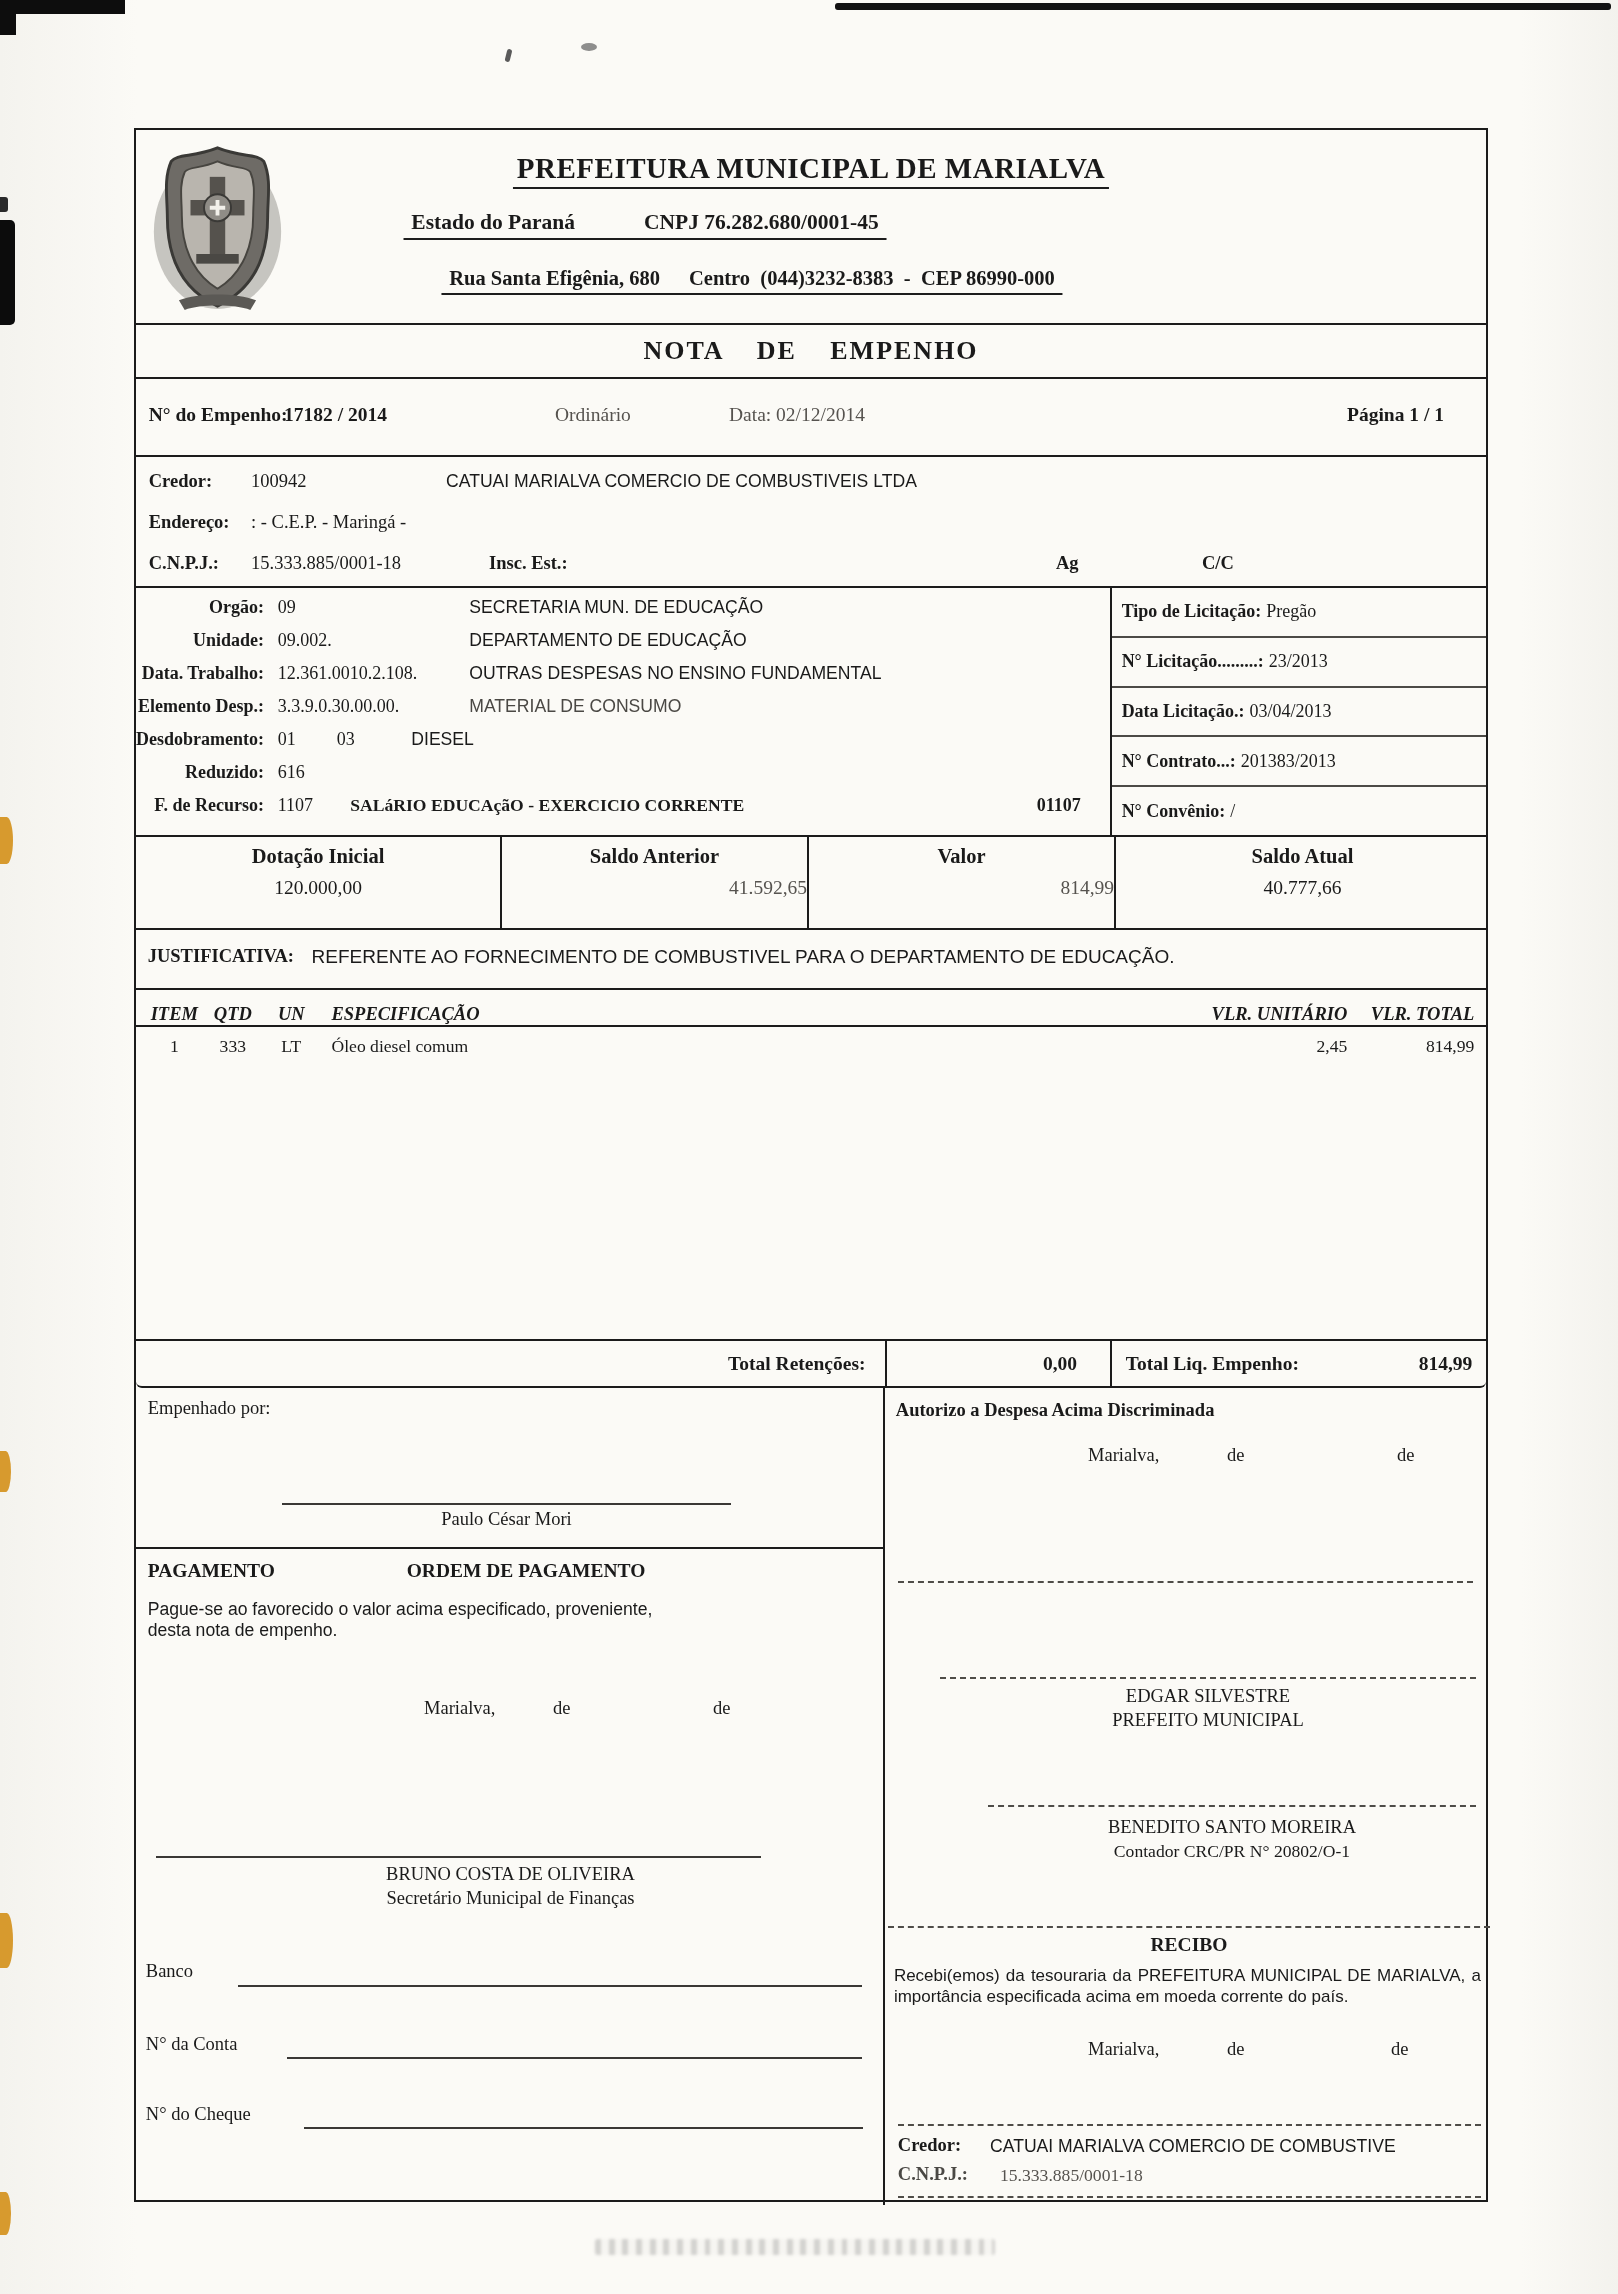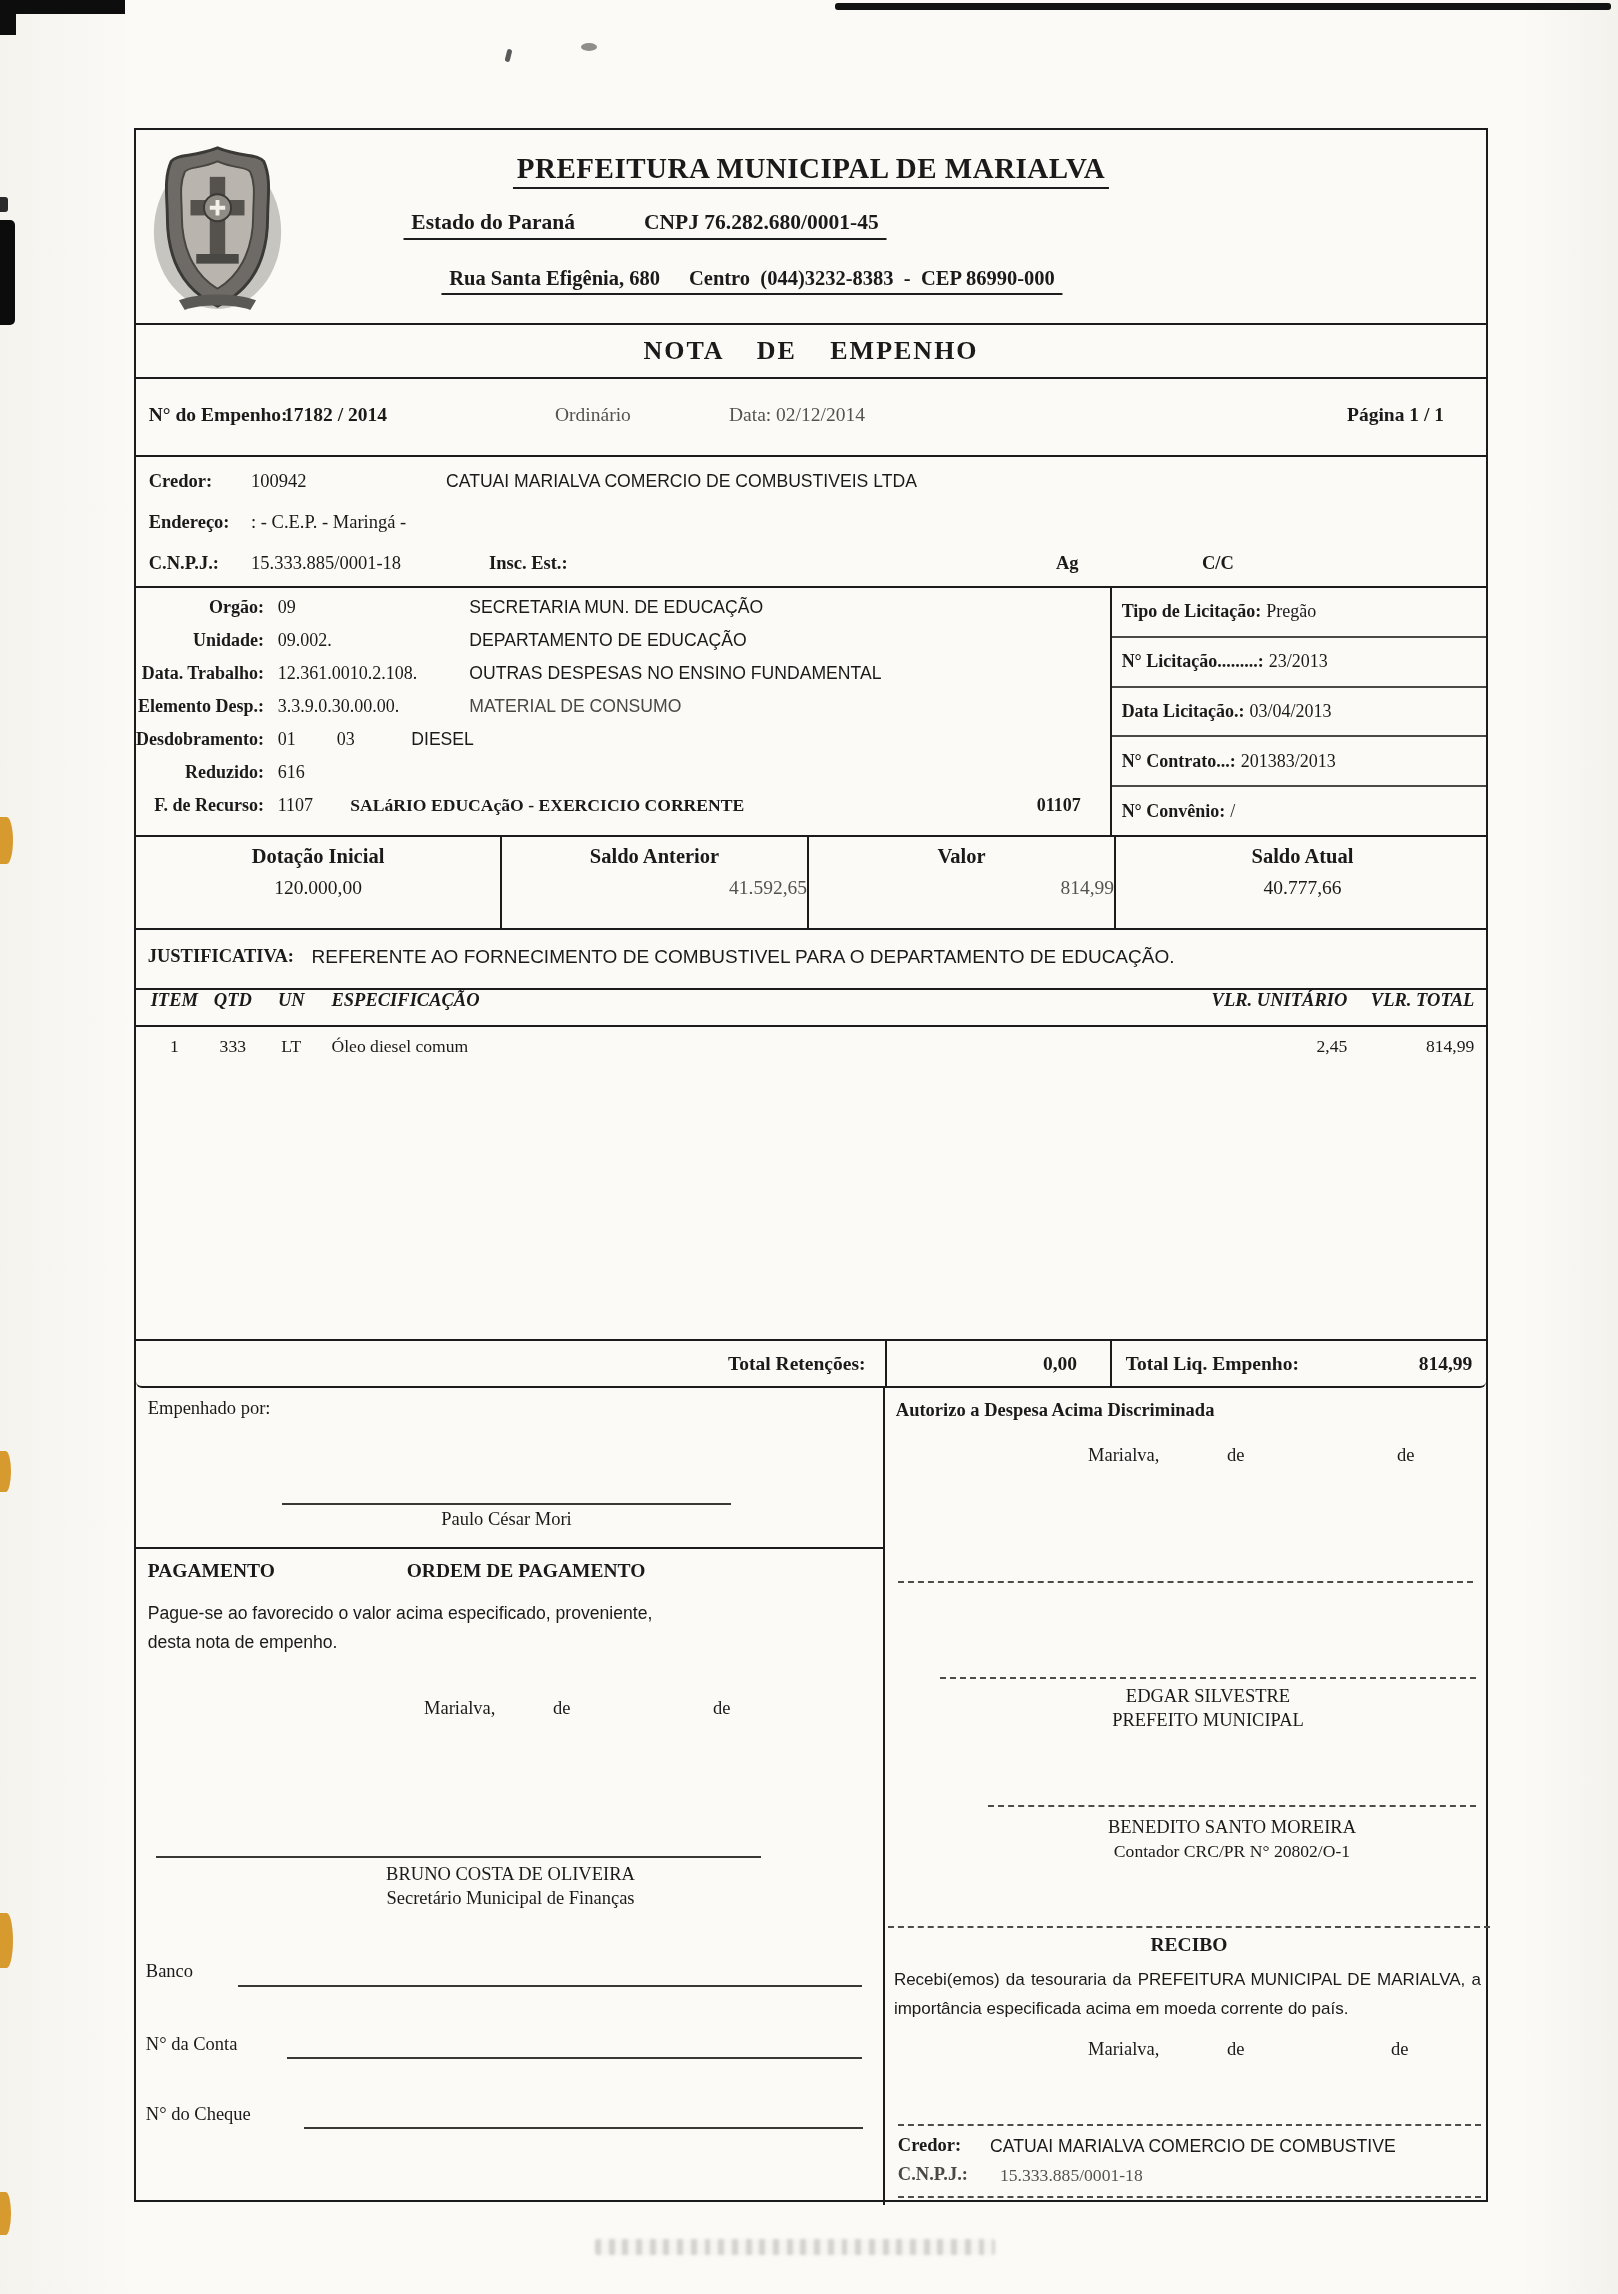--- a/index.html
+++ b/index.html
@@ -105,21 +105,21 @@
   .d-value { font-size:19.5px; margin-top:8.8px; }
 
   
   .sec-justif { height:60px; }
   .j-line { position:absolute; top:15.6px; left:11.7px; display:flex; gap:17.6px; white-space:nowrap; }
   .j-label { font-size:18.5px; font-weight:bold; }
   .j-text { font-size:19px; }
 
   
   .sec-itens { height:351px; }
-  .i-head { display:flex; height:37px; align-items:flex-start; border-bottom:2.9px solid #1b1b1b; font-size:18.5px; font-weight:bold; font-style:italic; padding:0 11.7px 0 9.8px; }
+  .i-head { display:flex; height:37px; align-items:flex-end; border-bottom:2.9px solid #1b1b1b; font-size:18.5px; font-weight:bold; font-style:italic; padding:0 11.7px 0 9.8px; }
   .i-row { display:flex; align-items:center; height:39px; font-size:17.6px; padding:0 11.7px 0 9.8px; }
   .col-item { width:57px; text-align:center; flex:none; }
   .col-qtd { width:60px; text-align:center; flex:none; }
   .col-un { width:57px; text-align:center; flex:none; }
   .col-espec { flex:1; text-align:left; padding-left:11.7px; }
   .col-unit { width:176px; text-align:right; flex:none; }
   .col-total { width:127px; text-align:right; flex:none; }
 
   
   .sec-totais { height:47px; display:flex; font-size:19.5px; font-weight:bold; align-items:center;border-radius:6px; }
@@ -129,21 +129,21 @@
 
   
   .sec-footer { height:817px; border-bottom:none; }
   .f-left { position:absolute; left:0; top:0; width:749px; height:100%; border-right:2.9px solid #1b1b1b; }
   .f-right { position:absolute; left:752px; top:0; right:0; height:100%; }
   .abs { position:absolute; white-space:nowrap; }
   .sig { position:absolute; border-top:2px solid #3a3835; }
   .sig.dash { border-top-style:dashed; border-top-color:#4e4c48; }
   .ctr { text-align:center; }
   .fs18 { font-size:17.6px; } .fs19 { font-size:18.5px; } .fs20 { font-size:19.5px; }
-  .para { white-space:normal; line-height:29px; }
+  .para { white-space:normal; line-height:21px; }
 </style>
 </head>
 <body>
 
 <div class="page">
 
   <div class="art a-topleft1"></div>
   <div class="art a-topleft2"></div>
   <div class="art a-topline"></div>
   <div class="art a-leftstrip"></div>

